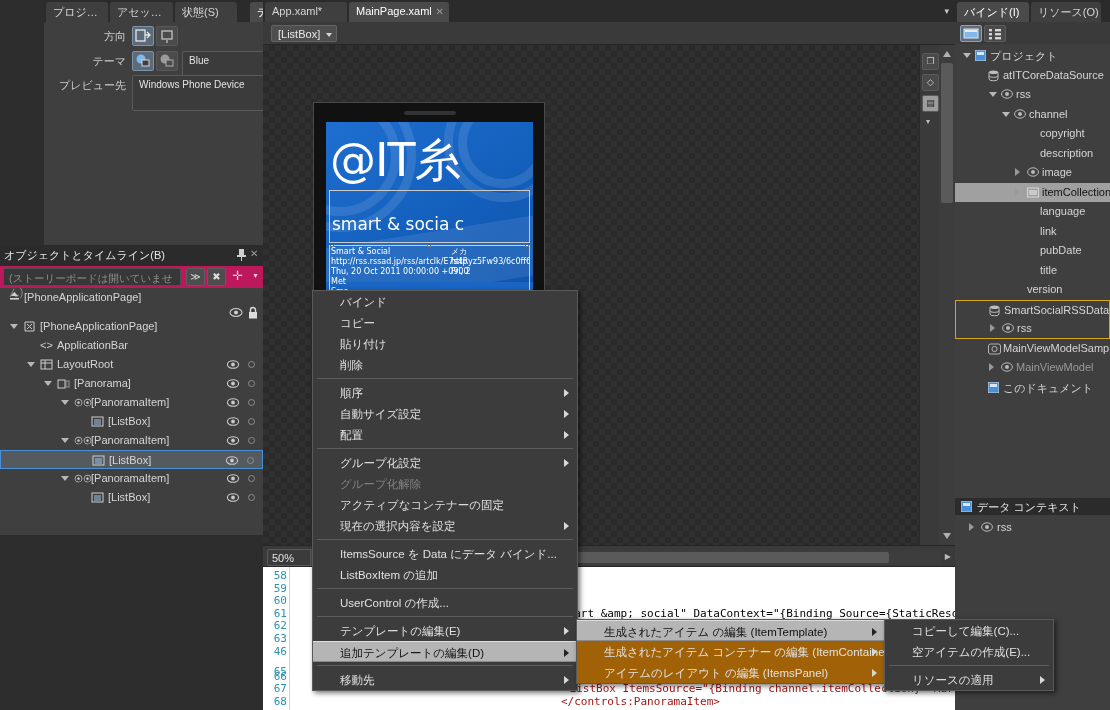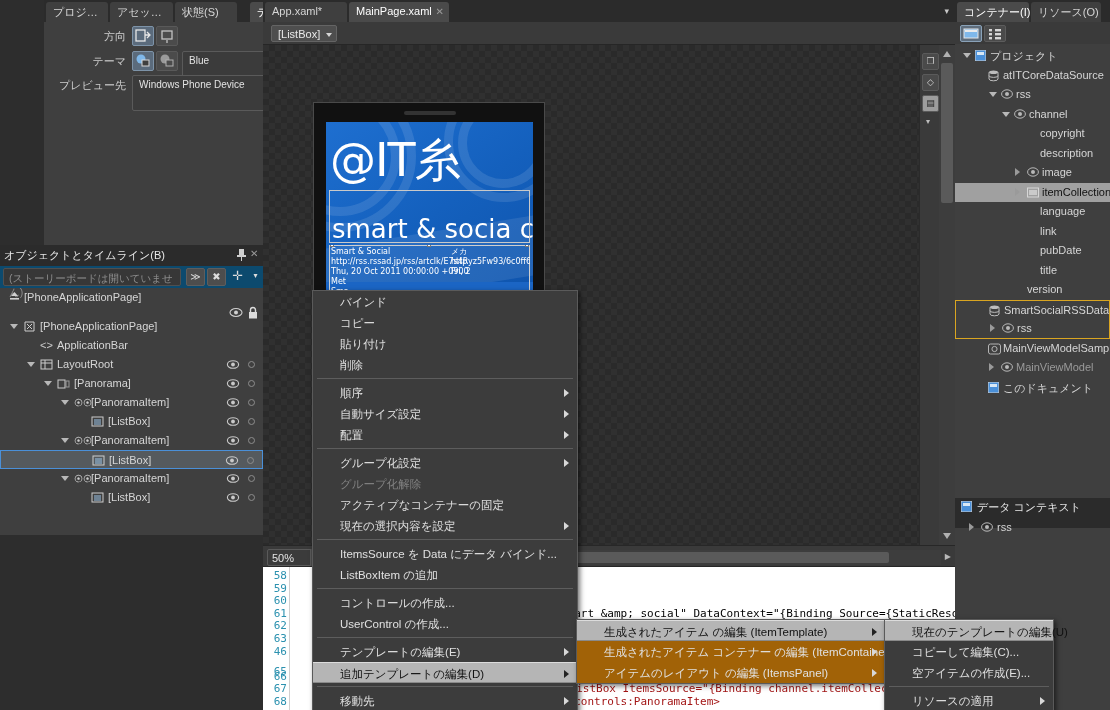--- a/index.html
+++ b/index.html
@@ -31,21 +31,21 @@
           color:#e3e3e3; font-size:10px; padding:3px 0 0 6px; }
   .combo .arrow{ position:absolute; right:0; top:-1px; width:18px; height:20px; background:#4d4d4d;
                  border-left:1px solid #5a5a5a; }
   .combo .arrow:after{ content:""; position:absolute; left:5px; top:8px; border-left:4px solid transparent;
                  border-right:4px solid transparent; border-top:4px solid #d6d6d6; }
 
   
   #left-bottom{ left:0; top:245px; width:263px; height:290px; background:#3f3f3f; }
   #lb-header{ position:absolute; left:0; top:0; width:263px; height:21px; background:#2b2b2b; }
   #lb-title{ position:absolute; left:4px; top:3px; font-size:11px; color:#e8e8e8; }
-  #lb-sub{ position:absolute; left:0; top:21px; width:263px; height:22px; background:#0c4a6e; }
+  #lb-sub{ position:absolute; left:0; top:21px; width:263px; height:22px; background:#be185d; }
   #sb-box{ position:absolute; left:3px; top:2px; width:178px; height:18px; background:#373737;
            border:1px solid #4f4f4f; border-radius:2px; color:#8e8e8e; font-size:10.5px; padding:3px 0 0 5px; }
   .mini-btn{ position:absolute; top:2px; width:19px; height:18px; background:#4d4d4d; border:1px solid #5e5e5e;
              border-radius:2px; color:#ddd; font-size:10px; text-align:center; line-height:16px; }
 
   .treerow{ position:absolute; left:0; width:263px; height:19px; font-size:11px; color:#d6d6d6; }
   .treerow.selrow{ background:#555a5e; border:1px solid #4a90d9; }
   .tri{ position:absolute; width:0;height:0; border-left:4px solid transparent; border-right:4px solid transparent;
         border-top:5px solid #b8b8b8; top:7px; }
   .tri.r{ border:none; border-top:4px solid transparent; border-bottom:4px solid transparent;
@@ -76,21 +76,21 @@
 
   #phone{ position:absolute; left:50px; top:57px; width:232px; height:468px; background:#111;
           border:1px solid #4a4a4a; }
   #phonescreen{ position:absolute; left:12px; top:19px; width:207px; height:430px; background:#1b65c4;
                 overflow:hidden; }
   #bluehero{ position:absolute; left:0; top:0; width:207px; height:160px;
              background:linear-gradient(145deg,#1e6fd0 0%,#1460bd 55%,#0f55ae 100%); overflow:hidden; }
   .ring{ position:absolute; border-radius:50%; border:9px solid rgba(255,255,255,0.11); }
   #hero-t1{ position:absolute; left:4px; top:8px; font-size:46px; color:#fff; font-weight:400;
             letter-spacing:-1px; font-family:"DejaVu Sans",sans-serif; white-space:nowrap;}
-  #hero-t2{ position:absolute; left:6px; top:92px; font-size:26px; color:#fff; white-space:nowrap;
+  #hero-t2{ position:absolute; left:6px; top:92px; font-size:17px; color:#fff; white-space:nowrap;
             font-family:"DejaVu Sans",sans-serif;}
   #sel-rect{ position:absolute; left:3px; top:68px; width:201px; height:53px; border:1px solid #c9c9c9; }
   .handle{ position:absolute; width:4px; height:4px; background:#fff; border:1px solid #777; }
   #listzone{ position:absolute; left:3px; top:123px; width:201px; height:180px; overflow:hidden;}
   .lrow{ position:absolute; left:2px; font-size:8px; color:#fff; white-space:nowrap;
          font-family:"DejaVu Sans",sans-serif; line-height:10px;}
   .lrow.r2{ left:122px; }
   #listsel{ position:absolute; left:0; top:0; width:201px; height:180px; border:1px solid #cfcfcf;}
 
   
@@ -123,21 +123,21 @@
 
   
   #right-panel{ left:955px; top:0; width:155px; height:710px; background:#3f3f3f; }
   #rp-tabs{ position:absolute; left:0; top:0; width:155px; height:22px; background:#2b2b2b;}
   #rp-toolbar{ position:absolute; left:0; top:22px; width:155px; height:22px; background:#3a3a3a;}
   .rtoggle{ position:absolute; top:3px; width:22px; height:17px; background:#4a4a4a; border:1px solid #5c5c5c; border-radius:2px;}
   .rtoggle.on{ background:#5e6d7c; border-color:#8aa2b8; }
   .rrow{ position:absolute; left:0; width:155px; height:19.5px; font-size:11px; color:#d6d6d6; }
   .rrow.hl{ background:#a0a0a0; color:#111; }
   .rlabel{ position:absolute; top:3px; white-space:nowrap; }
-  #dc-header{ position:absolute; left:0; top:498px; width:155px; height:30px; background:#2b2b2b; }
+  #dc-header{ position:absolute; left:0; top:498px; width:155px; height:17px; background:#2b2b2b; }
 
   
   #ctxmenu{ left:312px; top:290px; width:266px; background:#3c3c3c; border:1px solid #5a5a5a;
             box-shadow:2px 2px 5px rgba(0,0,0,0.55); }
   .mi{ position:relative; height:21px; color:#e0e0e0; font-size:11.5px; padding:4px 0 0 27px; white-space:nowrap;}
   .mi.dis{ color:#818181; }
   .mi.hi{ background:#b5b5b5; color:#111; border-top:1px solid #dcdcdc; border-bottom:1px solid #8a8a8a;}
   .mi .sub{ position:absolute; right:8px; top:7px; width:0;height:0;
             border-top:4px solid transparent; border-bottom:4px solid transparent; border-left:5px solid #d8d8d8; }
   .mi.hi .sub{ border-left-color:#222; }
@@ -515,21 +515,21 @@
       <div class="cl" style="top: 90.2px; color: rgb(163, 21, 21); left: 310px;">&lt;controls:PanoramaItem Header= </div>
       <div class="cl" style="top: 102.8px; color: rgb(0, 128, 0); left: 318px;">&lt;!--イメージ プレースホルダ</div>
       <div class="cl" style="top: 115.4px; color: rgb(163, 21, 21); left: 300px;">&lt;ListBox ItemsSource="{Binding channel.itemCollection}" Margin="0,0,-12,0" It</div>
       <div class="cl" style="top: 128px; color: rgb(163, 21, 21); left: 298px;">&lt;/controls:PanoramaItem&gt;</div>
     </div>
 </div>
 
 <div class="abs" id="right-panel">
   <div id="rp-tabs">
     <div class="tab sel" style="left:2px;width:72px;">
-      <span>コンテナー(I)</span>
+      <span>バインド(I)</span>
     </div>
     <div class="tab" style="left:76px;width:70px;">
       <span>リソース(O)</span>
     </div>
   </div>
   <div id="rp-toolbar">
     <div class="rtoggle on" style="left:5px;">
       <svg viewBox="0 0 20 15" width="20" height="15">
           <rect x="3" y="3" width="14" height="9" fill="#7fb8ea" stroke="#e6e6e6"></rect>
           <rect x="4" y="4" width="12" height="2" fill="#eaeaea"></rect>
@@ -685,32 +685,30 @@
     <div class="mi"><span>配置</span><span class="sub"></span></div>
     <div class="msep"></div>
     <div class="mi"><span>グループ化設定</span><span class="sub"></span></div>
     <div class="mi dis"><span>グループ化解除</span></div>
     <div class="mi"><span>アクティブなコンテナーの固定</span></div>
     <div class="mi"><span>現在の選択内容を設定</span><span class="sub"></span></div>
     <div class="msep"></div>
     <div class="mi"><span>ItemsSource を Data にデータ バインド...</span></div>
     <div class="mi"><span>ListBoxItem の追加</span></div>
     <div class="msep"></div>
-    <div class="mi"><span>コントロールの作成...</span></div>
     <div class="mi"><span>UserControl の作成...</span></div>
     <div class="msep"></div>
     <div class="mi"><span>テンプレートの編集(E)</span><span class="sub"></span></div>
     <div class="mi hi"><span>追加テンプレートの編集(D)</span><span class="sub"></span></div>
     <div class="msep"></div>
     <div class="mi"><span>移動先</span><span class="sub"></span></div>
   </div>
 <div class="abs" id="submenu1">
     <div class="mi hi"><span>生成されたアイテム の編集 (ItemTemplate)</span><span class="sub"></span></div>
     <div class="mi"><span>生成されたアイテム コンテナー の編集 (ItemContainerStyle)</span><span class="sub"></span></div>
     <div class="mi"><span>アイテムのレイアウト の編集 (ItemsPanel)</span><span class="sub"></span></div>
   </div>
 <div class="abs" id="submenu2">
-    <div class="mi hi"><span>現在のテンプレートの編集(U)</span></div>
     <div class="mi"><span>コピーして編集(C)...</span></div>
     <div class="mi"><span>空アイテムの作成(E)...</span></div>
     <div class="msep"></div>
     <div class="mi"><span>リソースの適用</span><span class="sub"></span></div>
   </div>
 
 </body></html>

